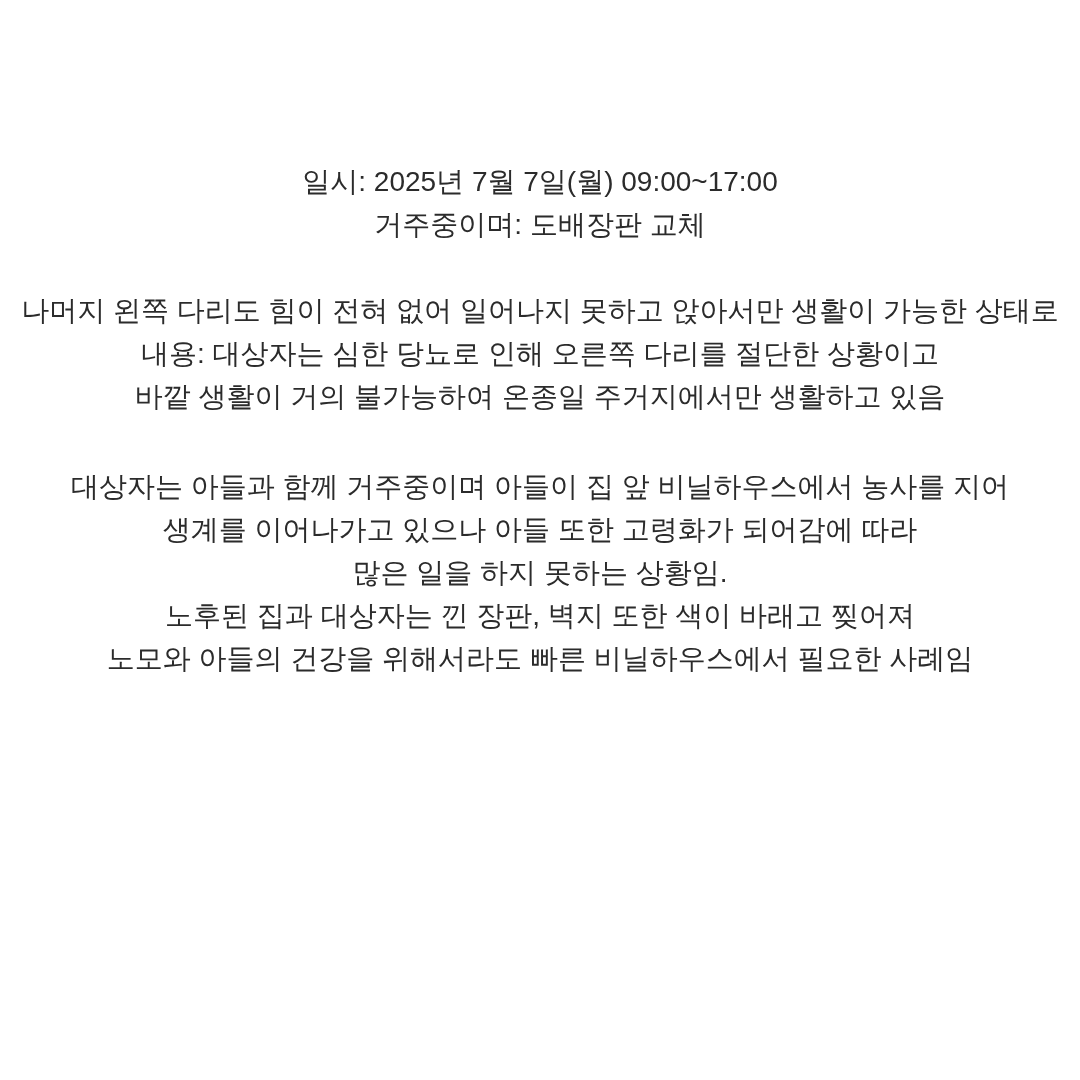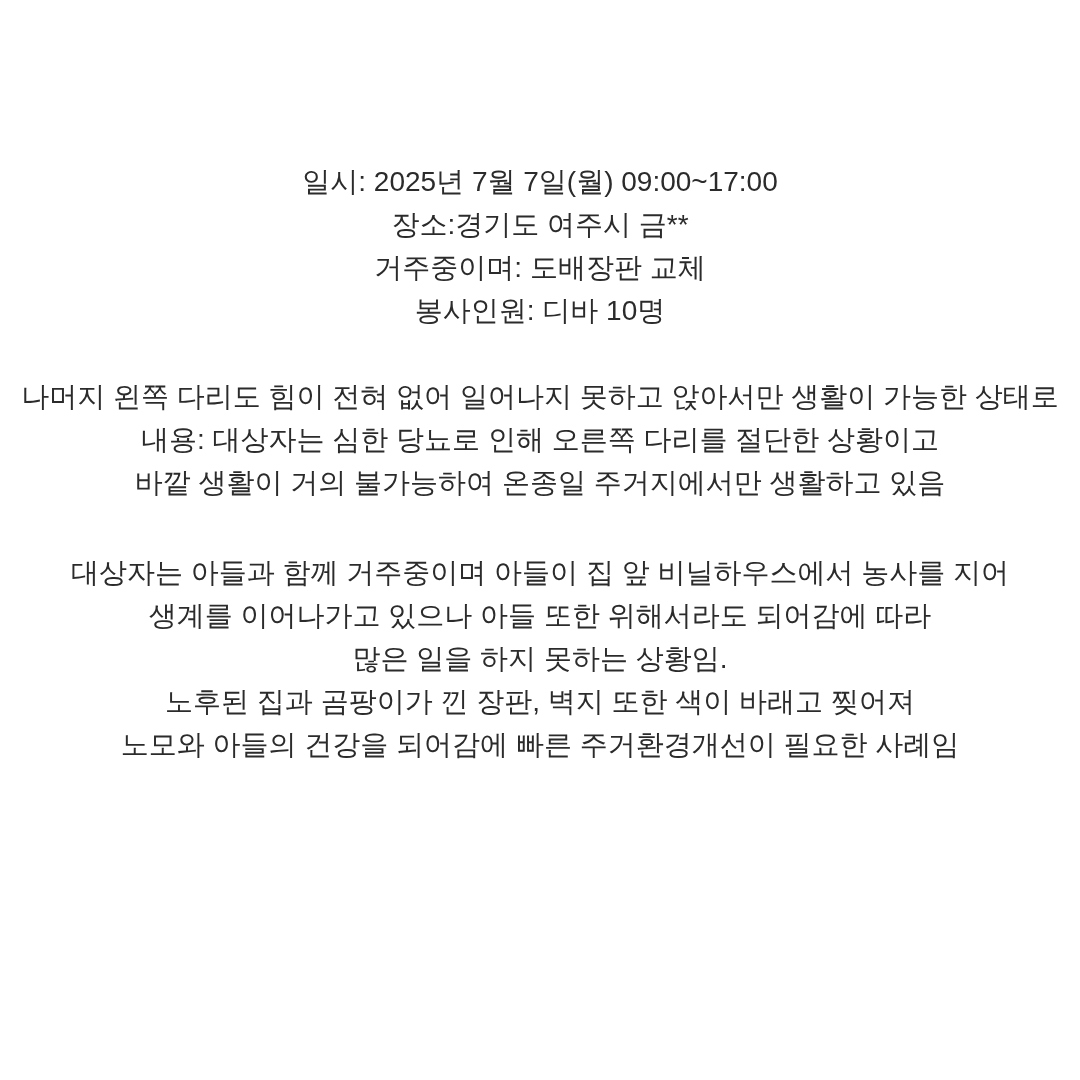--- a/index.html
+++ b/index.html
@@ -43,33 +43,31 @@
   }
 </style>
 </head>
 <body>
 
 <div class="page">
   <div class="text-block">
 
     <div class="paragraph">
       <div class="line">일시: 2025년 7월 7일(월) 09:00~17:00</div>
-      <div class="line">장소:경기도 여주시 금**</div>
       <div class="line">거주중이며: 도배장판 교체</div>
-      <div class="line">봉사인원: 디바 10명</div>
     </div>
 
     <div class="paragraph">
       <div class="line">나머지 왼쪽 다리도 힘이 전혀 없어 일어나지 못하고 앉아서만 생활이 가능한 상태로</div>
       <div class="line">내용: 대상자는 심한 당뇨로 인해 오른쪽 다리를 절단한 상황이고</div>
       <div class="line">바깥 생활이 거의 불가능하여 온종일 주거지에서만 생활하고 있음</div>
     </div>
 
     <div class="paragraph">
       <div class="line">대상자는 아들과 함께 거주중이며 아들이 집 앞 비닐하우스에서 농사를 지어</div>
-      <div class="line">생계를 이어나가고 있으나 아들 또한 위해서라도 되어감에 따라</div>
+      <div class="line">생계를 이어나가고 있으나 아들 또한 고령화가 되어감에 따라</div>
       <div class="line">많은 일을 하지 못하는 상황임.</div>
-      <div class="line">노후된 집과 곰팡이가 낀 장판, 벽지 또한 색이 바래고 찢어져</div>
-      <div class="line">노모와 아들의 건강을 되어감에 빠른 주거환경개선이 필요한 사례임</div>
+      <div class="line">노후된 집과 대상자는 낀 장판, 벽지 또한 색이 바래고 찢어져</div>
+      <div class="line">노모와 아들의 건강을 위해서라도 빠른 비닐하우스에서 필요한 사례임</div>
     </div>
 
   </div>
 </div>
 
 </body></html>

